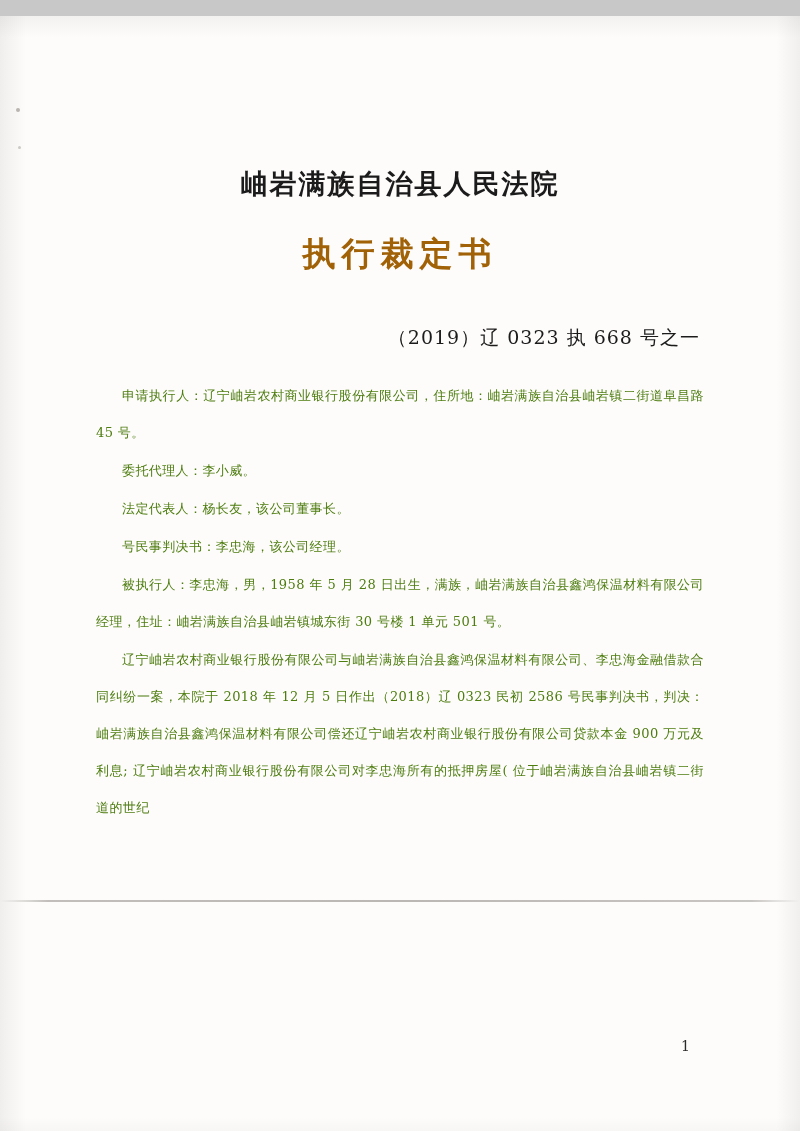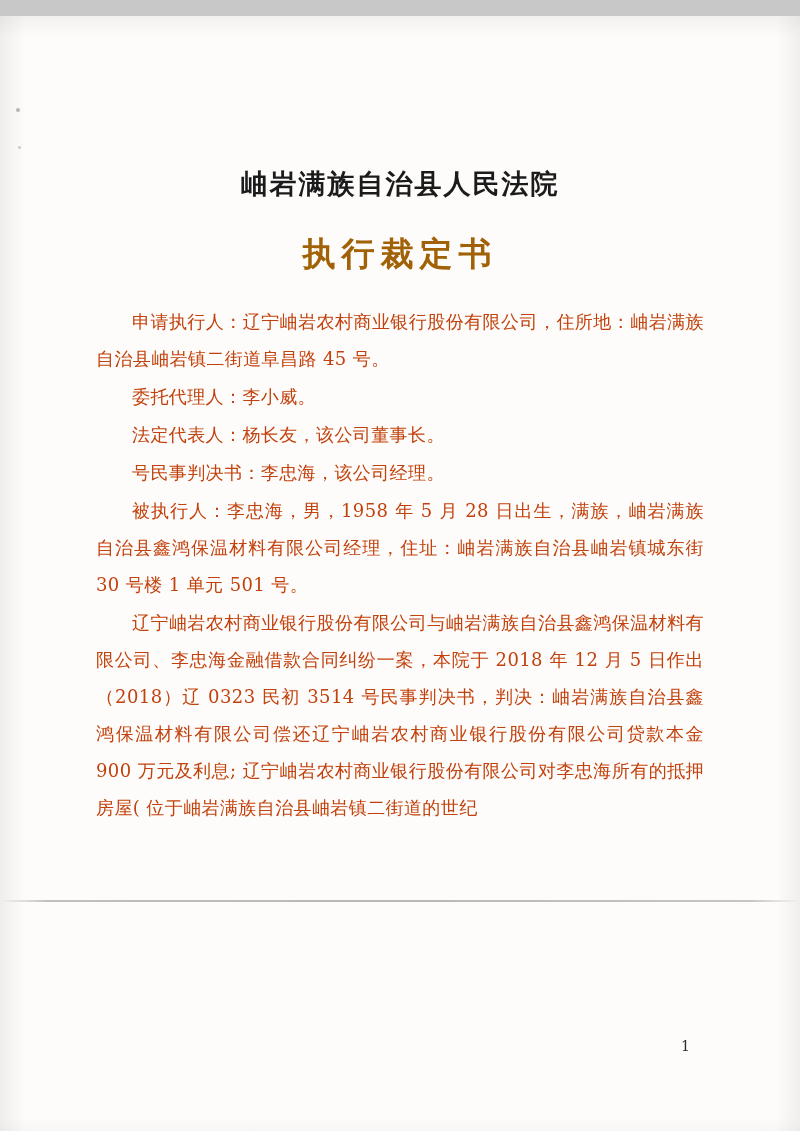--- a/index.html
+++ b/index.html
@@ -81,23 +81,23 @@
   .case-number {
     text-align: right;
     font-size: 19px;
     letter-spacing: 1px;
     color: #1b1b1b;
     margin-top: 48px;
     padding-right: 4px;
   }
   .body-text {
     margin-top: 26px;
-    font-size: 18px;
+    font-size: 13px;
     line-height: 37px;
-    color: #c2410c;
+    color: #4d7c0f;
     text-align: justify;
     letter-spacing: 0.4px;
   }
   .para {
     text-indent: 2em;
     margin: 0 0 1px 0;
   }
   .page-number {
     position: absolute;
     right: 110px;
@@ -112,26 +112,27 @@
 <div class="page">
   <div class="scan-tint"></div>
   <div class="edge-marks">
       <i></i>
       <i></i>
     </div>
 
   <div class="content">
     <div class="court-title">岫岩满族自治县人民法院</div>
     <div class="doc-title">执行裁定书</div>
+    <div class="case-number">（2019）辽 0323 执 668 号之一</div>
 
     <div class="body-text">
       <p class="para">申请执行人：辽宁岫岩农村商业银行股份有限公司，住所地：岫岩满族自治县岫岩镇二街道阜昌路 45 号。</p>
       <p class="para">委托代理人：李小威。</p>
       <p class="para">法定代表人：杨长友，该公司董事长。</p>
       <p class="para">号民事判决书：李忠海，该公司经理。</p>
       <p class="para">被执行人：李忠海，男，1958 年 5 月 28 日出生，满族，岫岩满族自治县鑫鸿保温材料有限公司经理，住址：岫岩满族自治县岫岩镇城东街 30 号楼 1 单元 501 号。</p>
-      <p class="para">辽宁岫岩农村商业银行股份有限公司与岫岩满族自治县鑫鸿保温材料有限公司、李忠海金融借款合同纠纷一案，本院于 2018 年 12 月 5 日作出（2018）辽 0323 民初 3514 号民事判决书，判决：岫岩满族自治县鑫鸿保温材料有限公司偿还辽宁岫岩农村商业银行股份有限公司贷款本金 900 万元及利息; 辽宁岫岩农村商业银行股份有限公司对李忠海所有的抵押房屋( 位于岫岩满族自治县岫岩镇二街道的世纪</p>
+      <p class="para">辽宁岫岩农村商业银行股份有限公司与岫岩满族自治县鑫鸿保温材料有限公司、李忠海金融借款合同纠纷一案，本院于 2018 年 12 月 5 日作出（2018）辽 0323 民初 2586 号民事判决书，判决：岫岩满族自治县鑫鸿保温材料有限公司偿还辽宁岫岩农村商业银行股份有限公司贷款本金 900 万元及利息; 辽宁岫岩农村商业银行股份有限公司对李忠海所有的抵押房屋( 位于岫岩满族自治县岫岩镇二街道的世纪</p>
     </div>
   </div>
 
   <div class="fold-line"></div>
   <div class="page-number">1</div>
 </div>
 
 </body></html>

